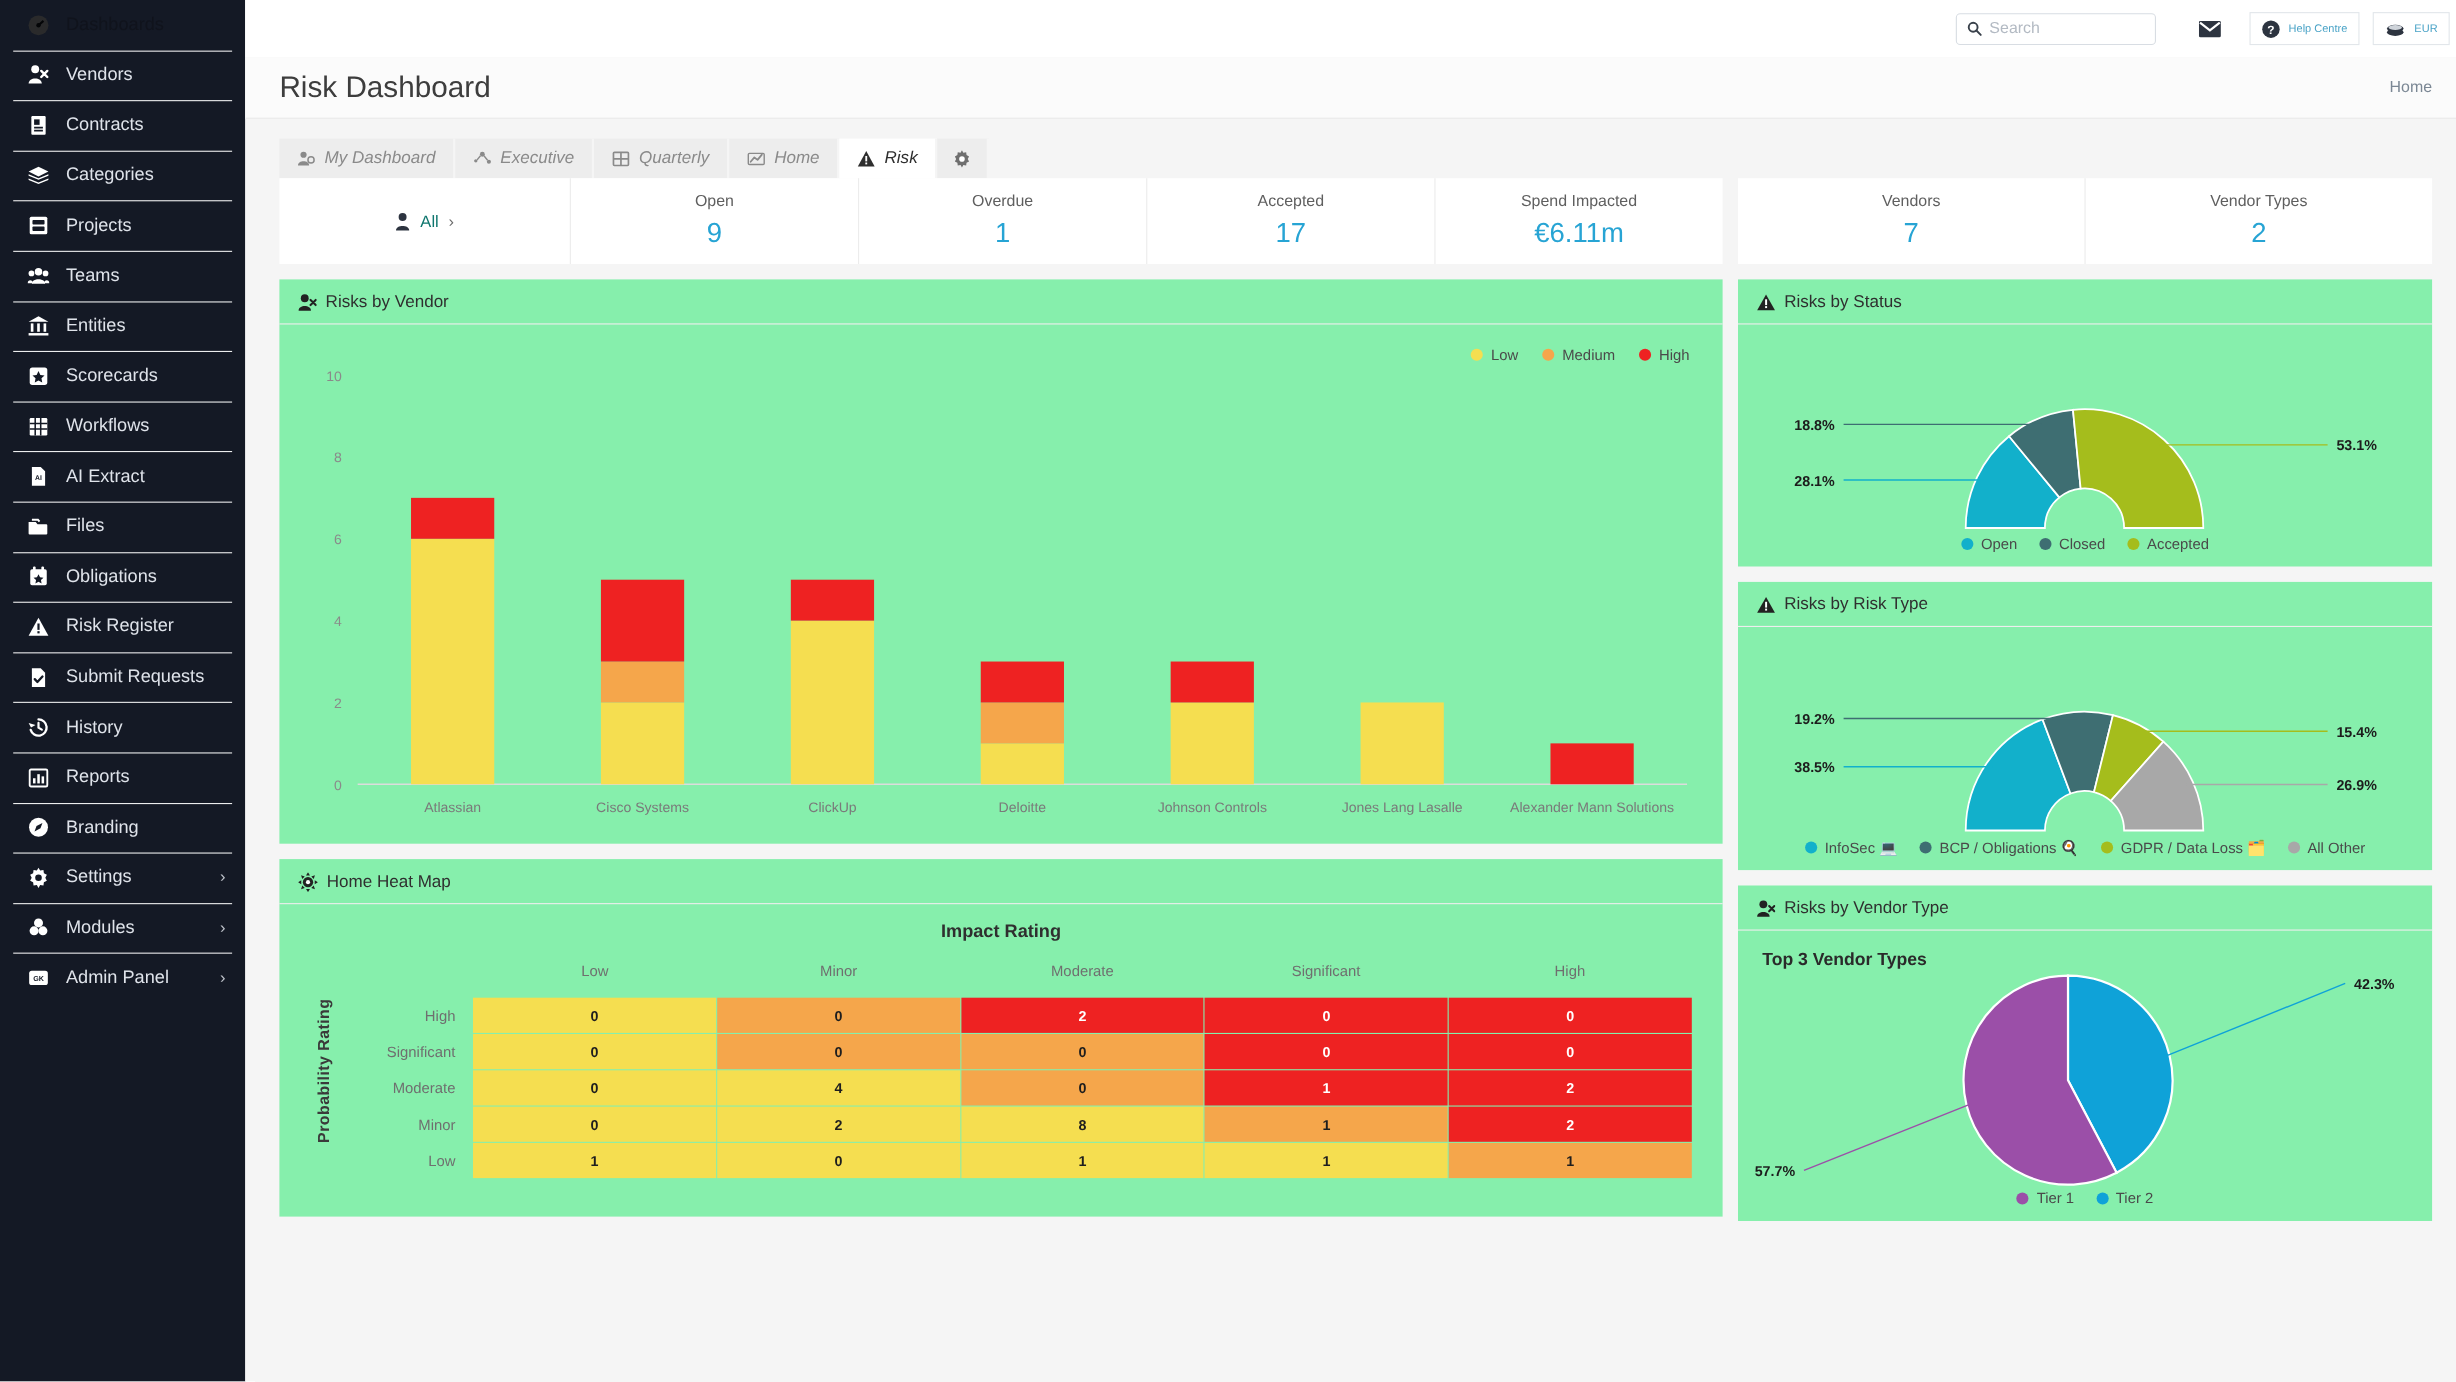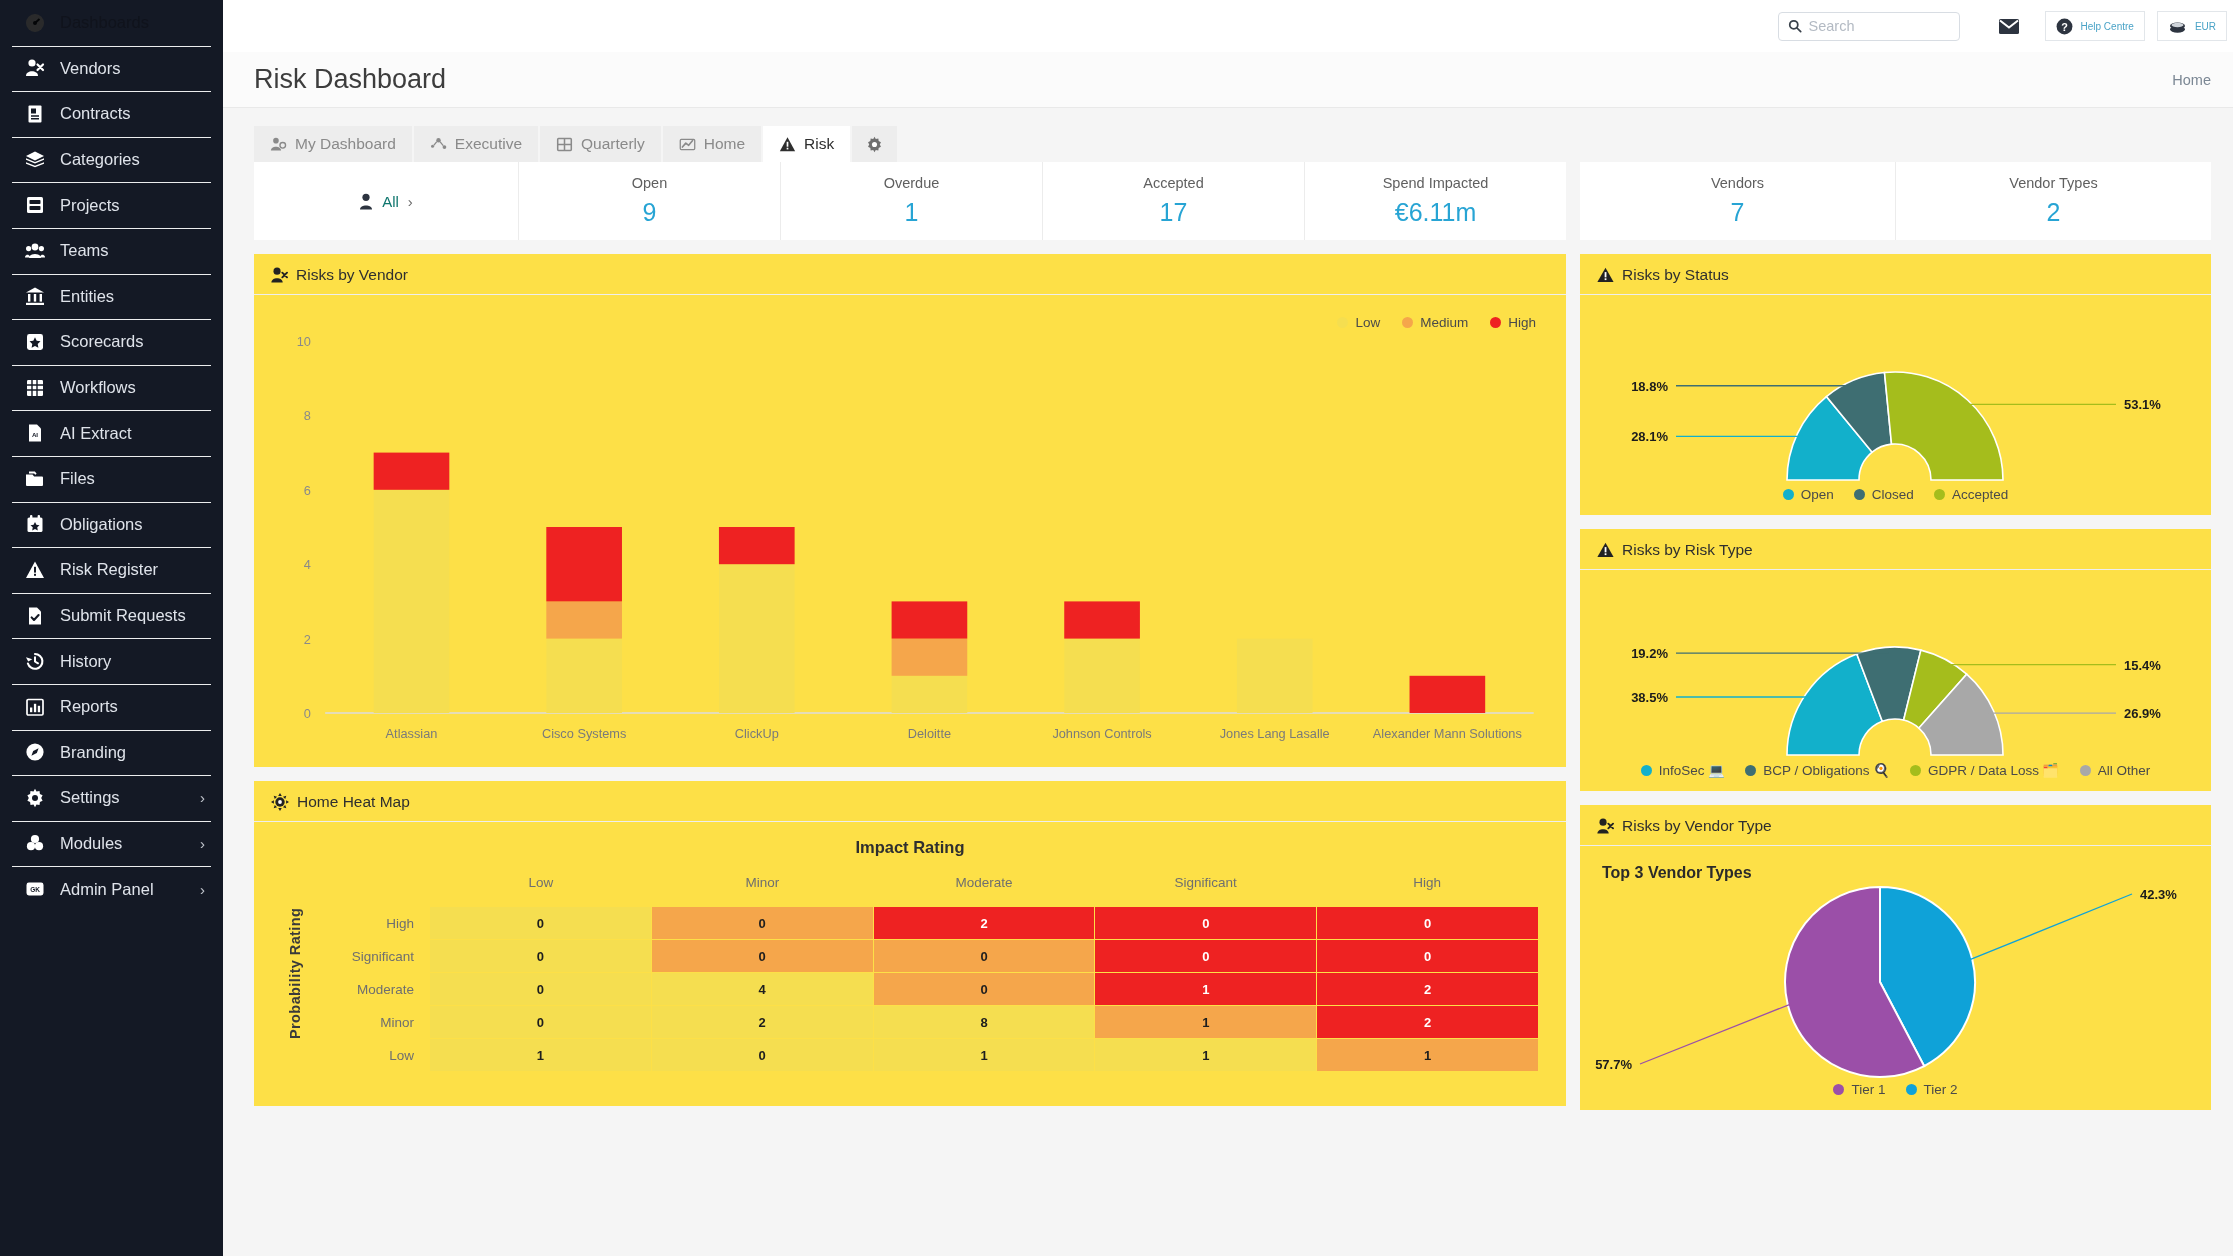--- a/index.html
+++ b/index.html
@@ -76,21 +76,21 @@
     border-bottom: 1px solid #e9e9e9;
     display: flex; align-items: center; justify-content: space-between;
     padding: 0 22px 0 31px;
   }
   .pagetitle { font-size: 27px; color: #3d3d3d; font-weight: 400; }
   .homelink { font-size: 14.5px; color: #7b8794; cursor: pointer; }
 
   .content { flex: 1; padding: 18px 22px 0 31px; overflow: hidden; }
 
   
-  .tabs { display: flex; align-items: flex-start; height: 36px; }
+  .tabs { display: flex; align-items: flex-start; height: 36px; font-style: italic; }
   .tab {
     display: flex; align-items: center; gap: 8px;
     height: 36px; padding: 0 16px;
     background: #ededed; color: #8a8a8a;
     font-size: 15.5px; cursor: pointer;
     border-right: 2px solid #f5f5f5;
   }
   .tab.active { background: #ffffff; color: #2e2e2e; }
   .tab.gear { padding: 0 14px; }
 
@@ -109,21 +109,21 @@
   .kpi-filter { flex: 0 0 265px; display:flex; align-items:center; justify-content:center; gap:9px;
                 border-right: 1px solid #ececec; height:78px; cursor:pointer;}
   .kpi-filter .t { font-size: 15px; color: #0f766e; }
   .kpi-filter .c { font-size: 15px; color: #6b6b6b; }
 
   
   .grid { display: flex; gap: 14px; margin-top: 14px; }
   .col-left { flex: 1 1 auto; display: flex; flex-direction: column; gap: 14px; }
   .col-right { flex: 0 0 631px; display: flex; flex-direction: column; gap: 14px; }
 
-  .card { background: #fde047; }
+  .card { background: #86efac; }
   .card-head {
     display: flex; align-items: center; gap: 8px;
     padding: 12px 16px 10px 17px;
     border-bottom: 1px solid #eee;
   }
   .card-title { font-size: 15.5px; color: #2f2f2f; }
 
   
   .barchart-body { height: 472px; position: relative; padding: 10px 18px 0 18px; }
   .legend { position: absolute; right: 30px; top: 20px; display: flex; gap: 22px; align-items:center;}

